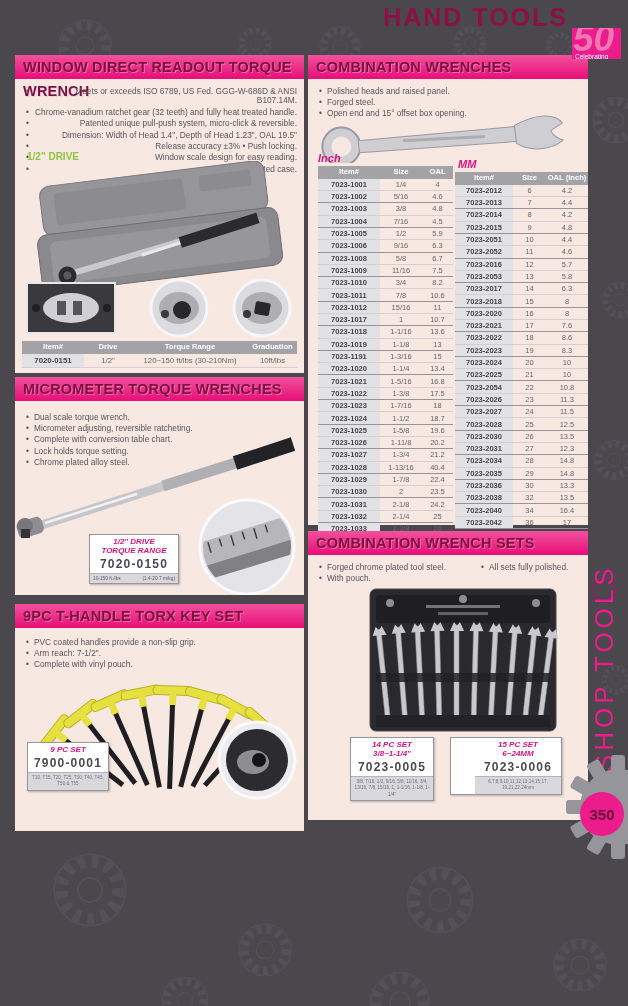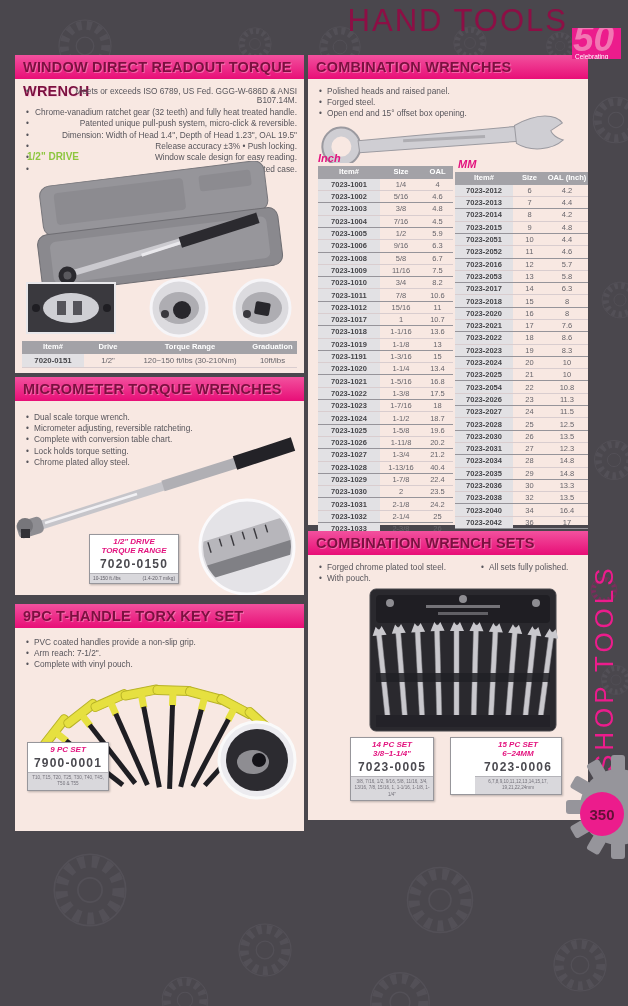--- a/index.html
+++ b/index.html
@@ -2,21 +2,21 @@
 <html><head>
 <meta charset="utf-8">
 <style>
   html,body{margin:0;padding:0;}
   #page{position:relative;width:628px;height:1006px;background:#4a474d;overflow:hidden;
         font-family:"Liberation Sans",sans-serif;}
 
   
   .top-banner{position:absolute;left:0;top:0;width:628px;height:36px;
 0              background:linear-gradient(90deg,#fbdfe3,#f6bfca 70%,#f2a9bc);z-index:2;}
-  .main-title{position:absolute;right:60px;top:3px;font-size:31px;font-weight:normal;
+  .main-title{position:absolute;right:60px;top:3px;font-size:25px;font-weight:bold;
               letter-spacing:2px;color:#8c0f45;}
   .badge{position:absolute;right:7px;top:0;width:49px;height:31px;background:#ec1c8c;
          overflow:hidden;z-index:3;margin-top:28px;}
   .badge-50{position:absolute;left:1px;top:-10px;font-size:37px;font-weight:bold;
             font-style:italic;color:#f277b3;}
   .badge-celebrating{position:absolute;left:3px;top:25px;font-size:6.5px;color:#ffffff;}
   .badge-year{position:absolute;left:3px;top:32px;font-size:13px;font-weight:bold;
               color:#7c1040;letter-spacing:1.5px;}
 
   

